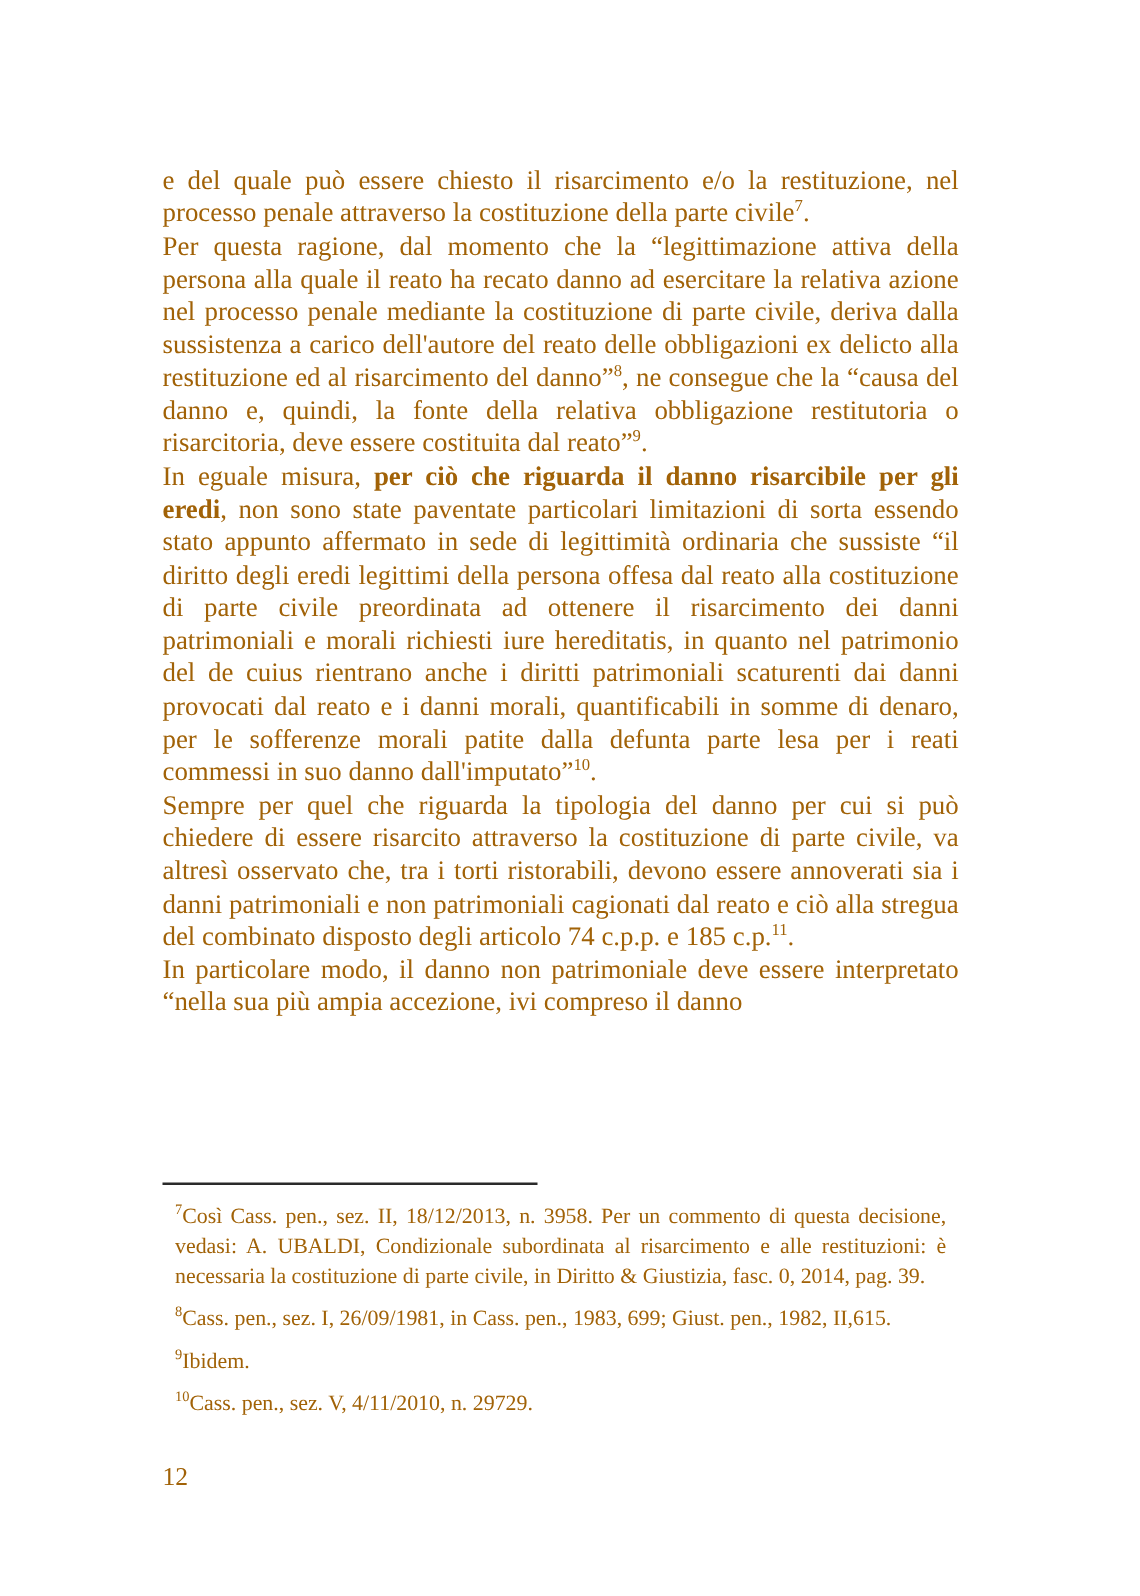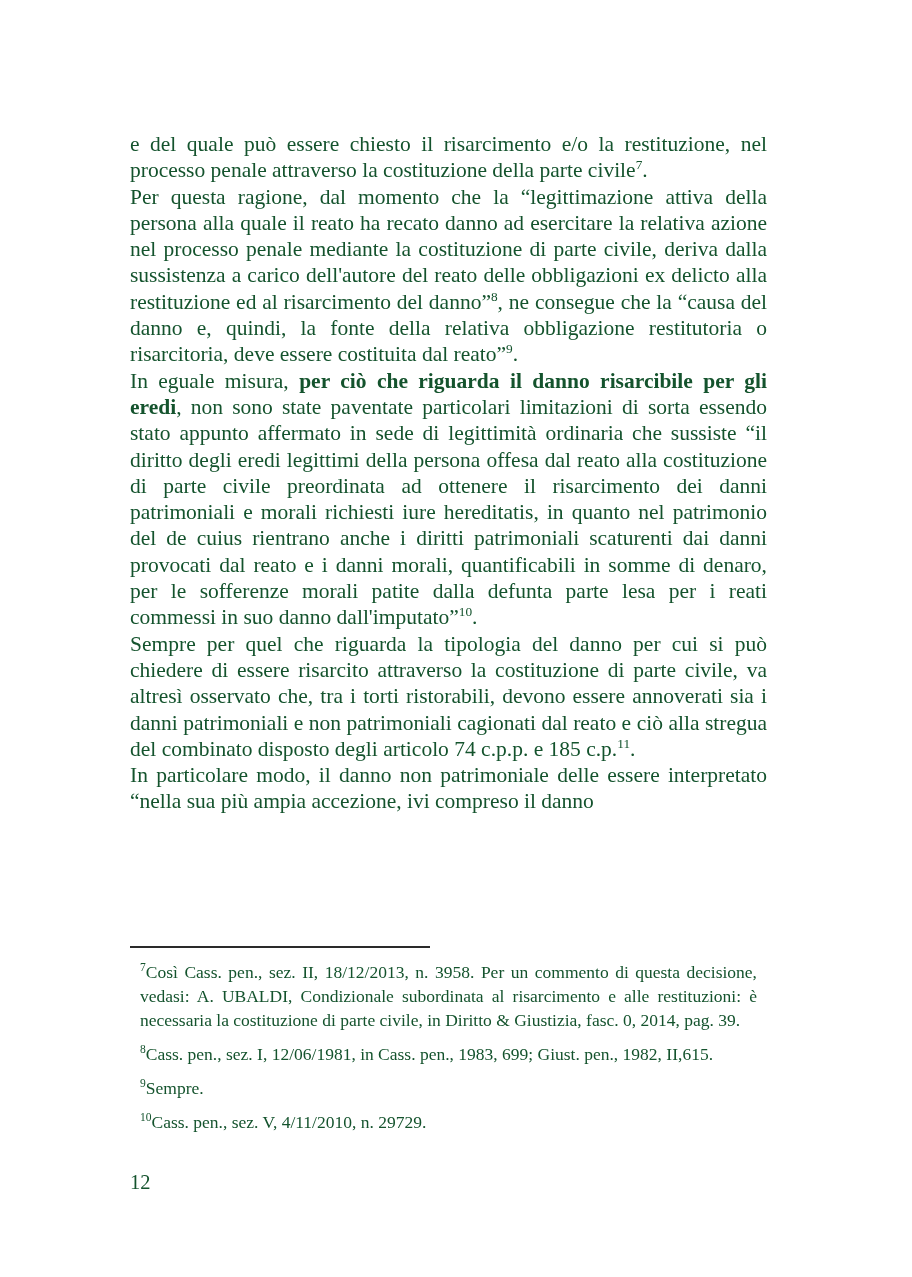--- a/index.html
+++ b/index.html
@@ -5,21 +5,21 @@
   html, body {
     margin: 0;
     padding: 0;
     background: #ffffff;
   }
   .page {
     position: relative;
     width: 912px;
     height: 1277px;
     background: #ffffff;
-    color: #14532d;
+    color: #a16207;
     font-family: "Liberation Serif", "DejaVu Serif", serif;
     overflow: hidden;
   }
   .body-text {
     position: absolute;
     left: 130px;
     top: 131px;
     width: 637px;
     font-size: 21.5px;
     line-height: 26.3px;
@@ -75,32 +75,32 @@
   <div class="body-text">
 
     <p><span>e del quale può essere chiesto il risarcimento e/o la restituzione, nel processo penale attraverso la costituzione della parte civile</span><sup class="fnref">7</sup><span>.</span></p>
 
     <p><span>Per questa ragione, dal momento che la “legittimazione attiva della persona alla quale il reato ha recato danno ad esercitare la relativa azione nel processo penale mediante la costituzione di parte civile, deriva dalla sussistenza a carico dell'autore del reato delle obbligazioni ex delicto alla restituzione ed al risarcimento del danno”</span><sup class="fnref">8</sup><span>, ne consegue che la “causa del danno e, quindi, la fonte della relativa obbligazione restitutoria o risarcitoria, deve essere costituita dal reato”</span><sup class="fnref">9</sup><span>.</span></p>
 
     <p><span>In eguale misura, </span><span class="bold">per ciò che riguarda il danno risarcibile per gli eredi</span><span>, non sono state paventate particolari limitazioni di sorta essendo stato appunto affermato in sede di legittimità ordinaria che sussiste “il diritto degli eredi legittimi della persona offesa dal reato alla costituzione di parte civile preordinata ad ottenere il risarcimento dei danni patrimoniali e morali richiesti iure hereditatis, in quanto nel patrimonio del de cuius rientrano anche i diritti patrimoniali scaturenti dai danni provocati dal reato e i danni morali, quantificabili in somme di denaro, per le sofferenze morali patite dalla defunta parte lesa per i reati commessi in suo danno dall'imputato”</span><sup class="fnref">10</sup><span>.</span></p>
 
     <p><span>Sempre per quel che riguarda la tipologia del danno per cui si può chiedere di essere risarcito attraverso la costituzione di parte civile, va altresì osservato che, tra i torti ristorabili, devono essere annoverati sia i danni patrimoniali e non patrimoniali cagionati dal reato e ciò alla stregua del combinato disposto degli articolo 74 c.p.p. e 185 c.p.</span><sup class="fnref">11</sup><span>.</span></p>
 
-    <p><span>In particolare modo, il danno non patrimoniale delle essere interpretato “nella sua più ampia accezione, ivi compreso il danno</span></p>
+    <p><span>In particolare modo, il danno non patrimoniale deve essere interpretato “nella sua più ampia accezione, ivi compreso il danno</span></p>
 
   </div>
 
   <div class="footnote-area">
     <div class="fn-rule"></div>
 
     <p><sup class="fnref">7</sup><span>Così Cass. pen., sez. II, 18/12/2013, n. 3958. Per un commento di questa decisione, vedasi: A. UBALDI, Condizionale subordinata al risarcimento e alle restituzioni: è necessaria la costituzione di parte civile, in Diritto &amp; Giustizia, fasc. 0, 2014, pag. 39.</span></p>
 
-    <p><sup class="fnref">8</sup><span>Cass. pen., sez. I, 12/06/1981, in Cass. pen., 1983, 699; Giust. pen., 1982, II,615.</span></p>
+    <p><sup class="fnref">8</sup><span>Cass. pen., sez. I, 26/09/1981, in Cass. pen., 1983, 699; Giust. pen., 1982, II,615.</span></p>
 
-    <p><sup class="fnref">9</sup><span>Sempre.</span></p>
+    <p><sup class="fnref">9</sup><span>Ibidem.</span></p>
 
     <p><sup class="fnref">10</sup><span>Cass. pen., sez. V, 4/11/2010, n. 29729.</span></p>
 
   </div>
 
   <div class="page-number">12</div>
 
 </div>
 
 </body></html>

